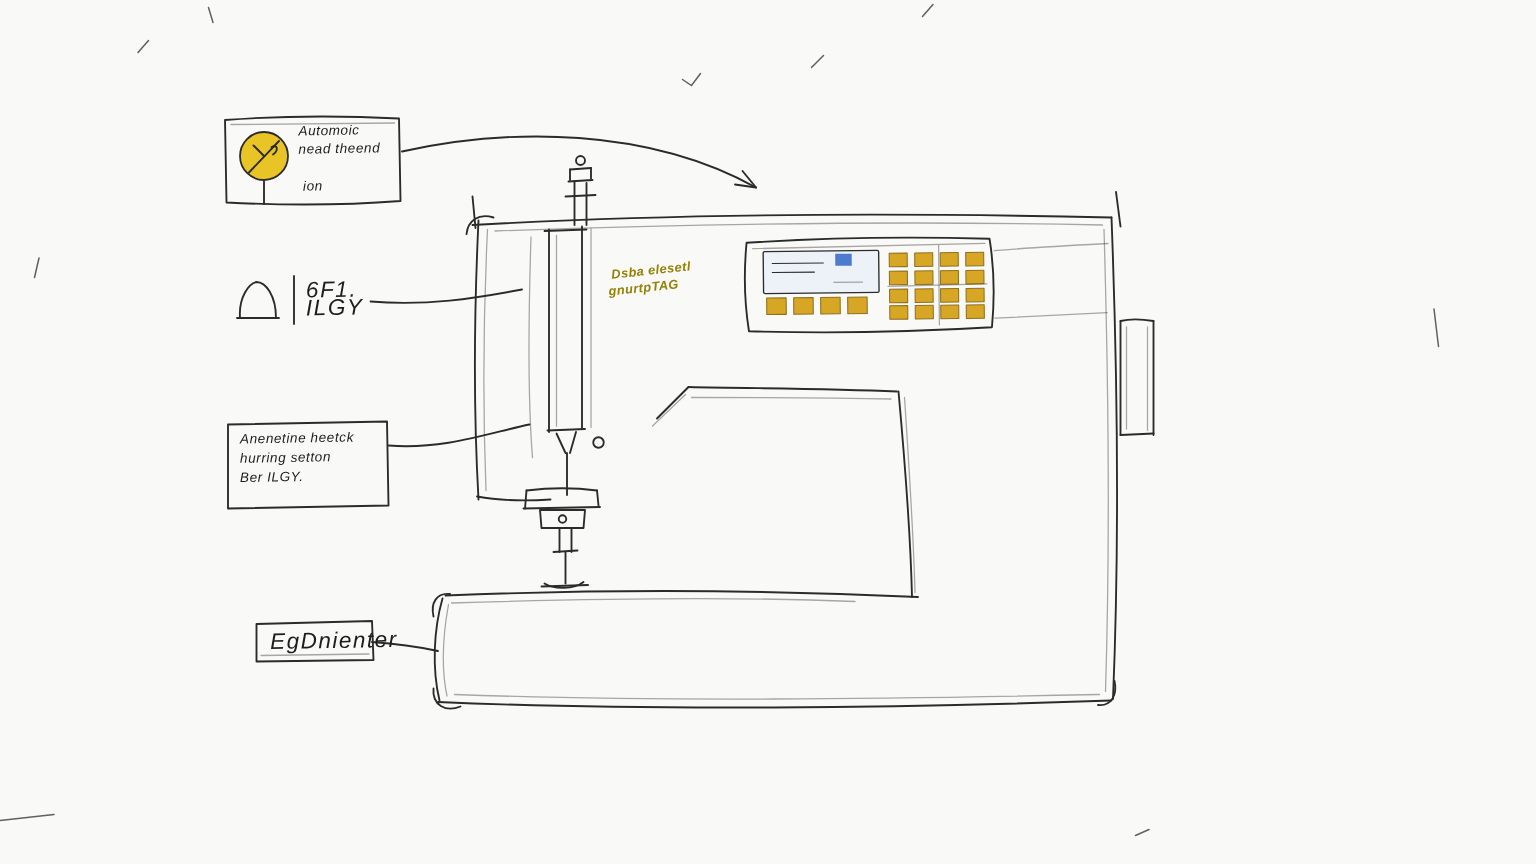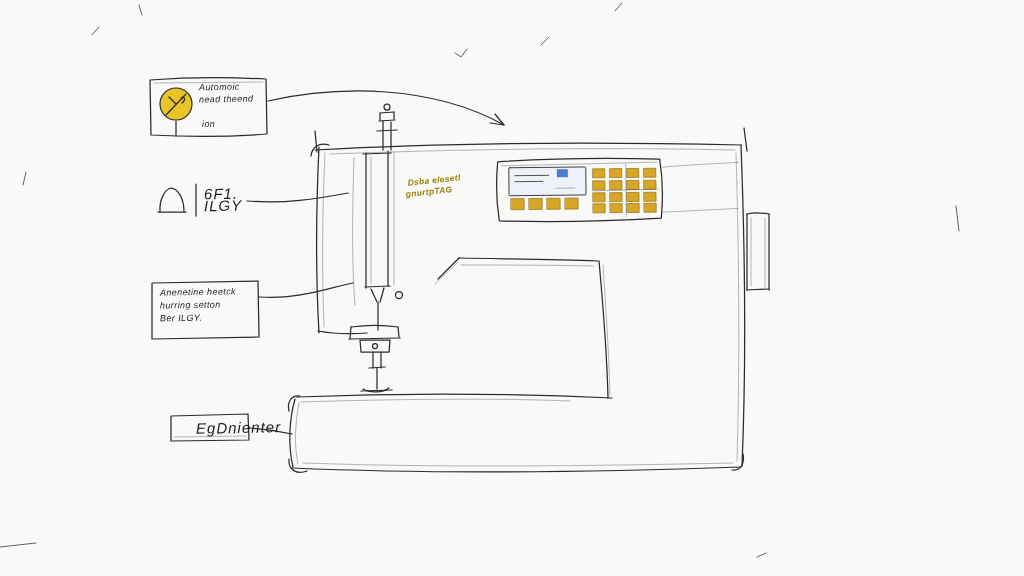--- a/index.html
+++ b/index.html
@@ -197,20 +197,20 @@
   <div class="t" style="left:199px;top:95px">nead theend</div>
   <div class="t" style="left:202px;top:120px">ion</div>
 
   <div class="t t-big" style="left:204px;top:186px">6F1.</div>
   <div class="t t-big" style="left:204px;top:198px">ILGY</div>
 
   <div class="t" style="left:160px;top:288px">Anenetine heetck</div>
   <div class="t" style="left:160px;top:301px">hurring setton</div>
   <div class="t" style="left:160px;top:314px">Ber ILGY.</div>
 
-  <div class="t t-big" style="left:196px;top:420px">EgDnienter</div>
+  <div class="t t-big" style="left:180px;top:420px">EgDnienter</div>
 
   <div class="note-wrap">
     <div class="note">Dsba elesetl</div>
     <div class="note" style="margin-left:-3px;margin-top:2px">gnurtpTAG</div>
   </div>
 
 </div>
 
 </body></html>

